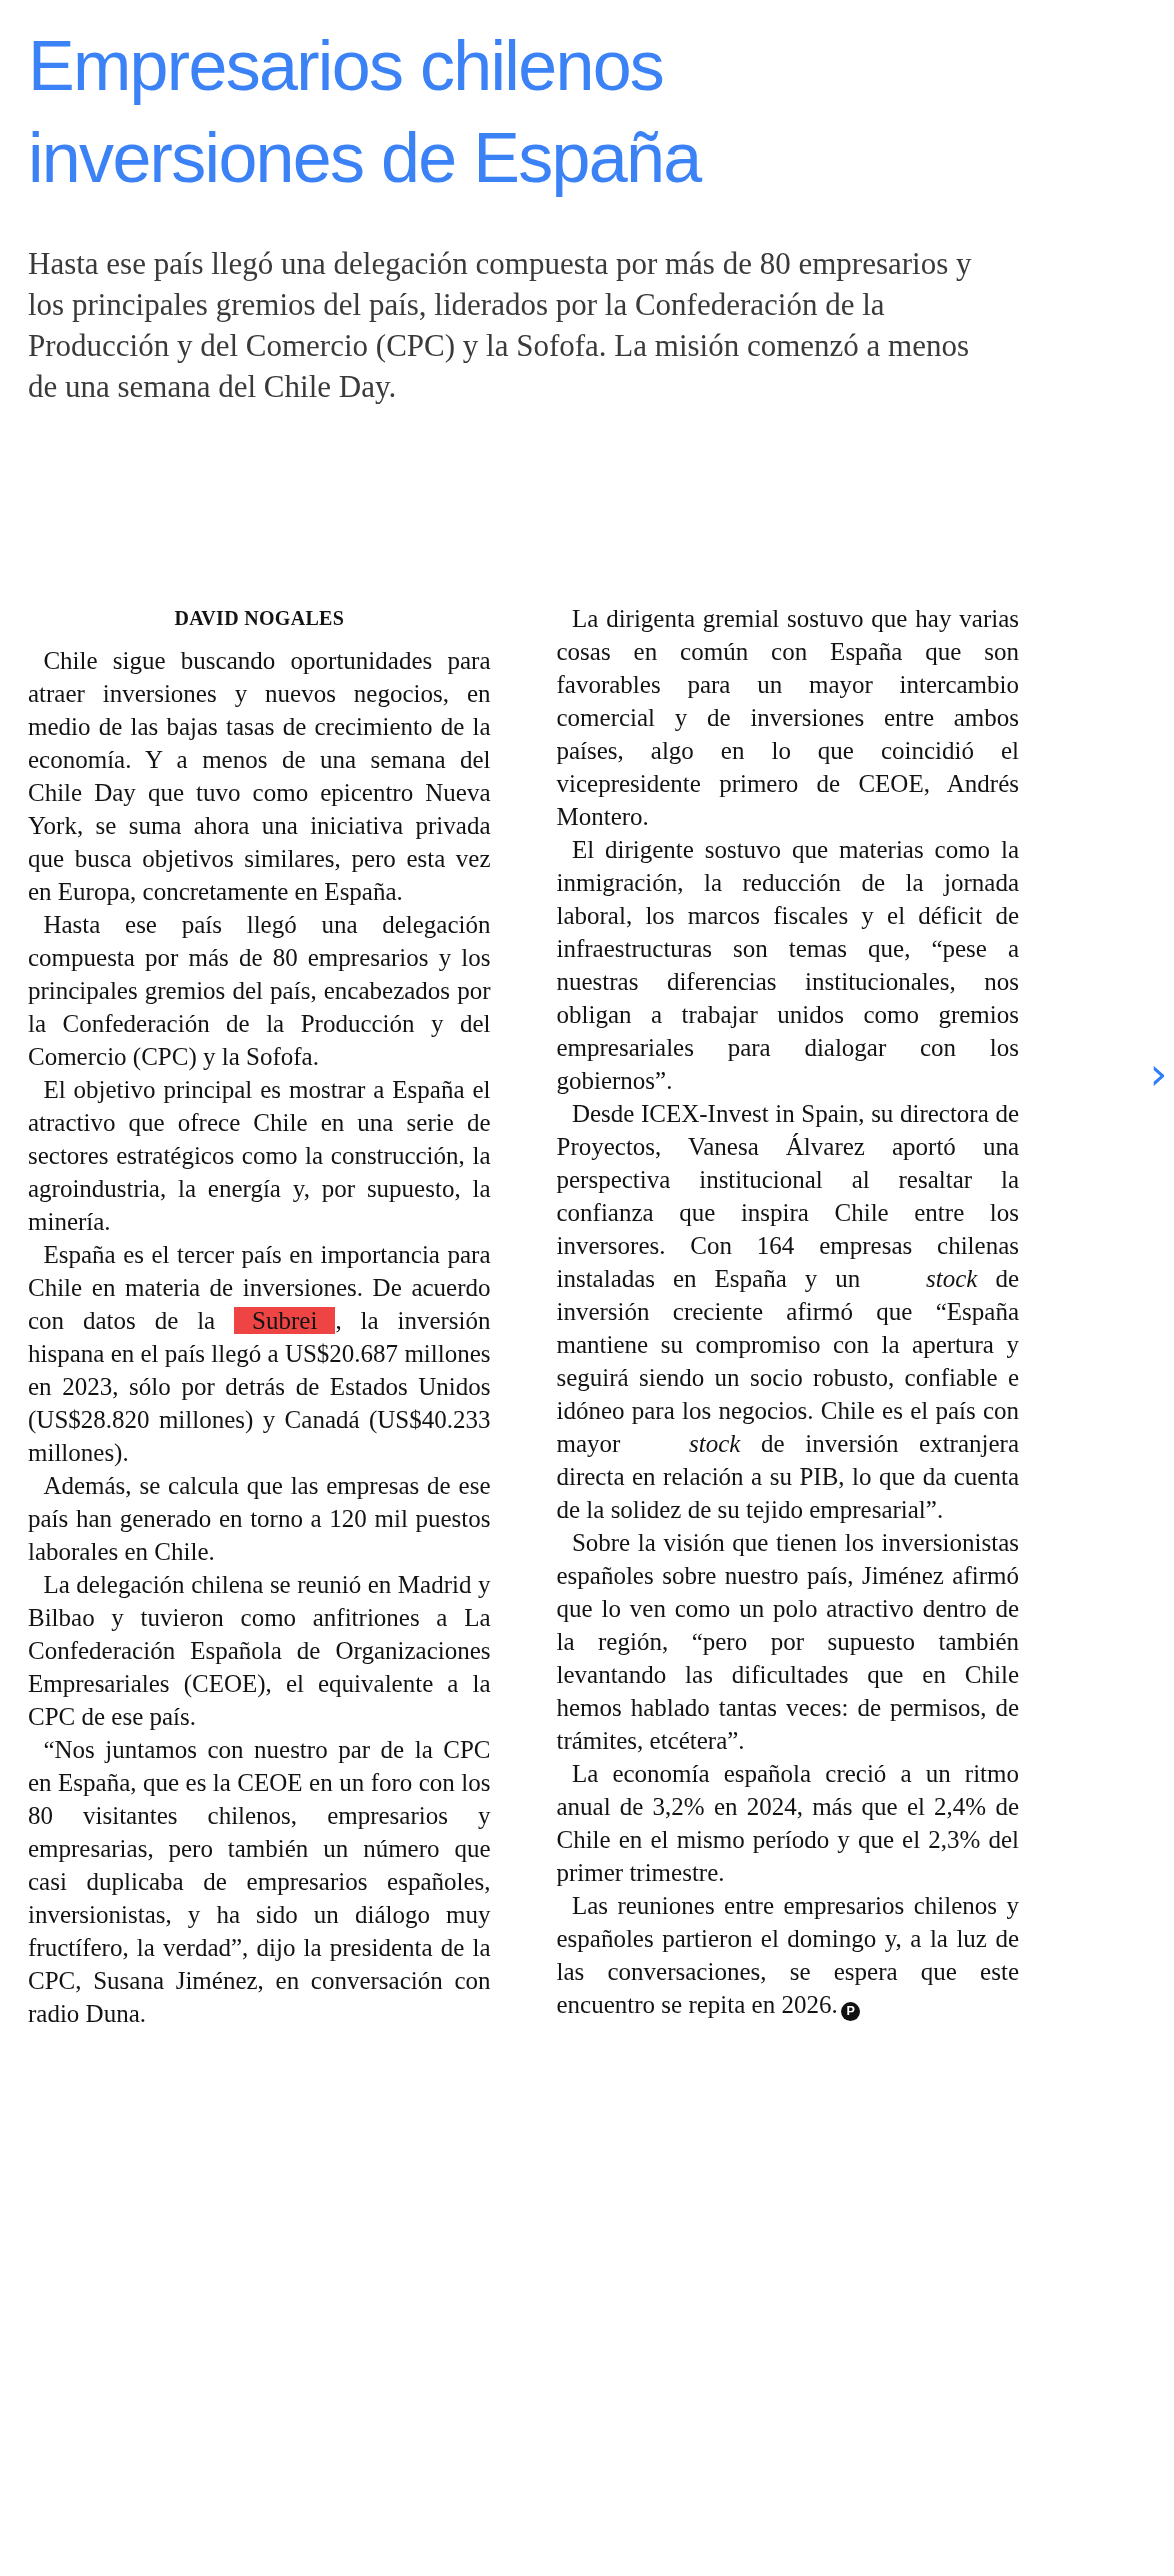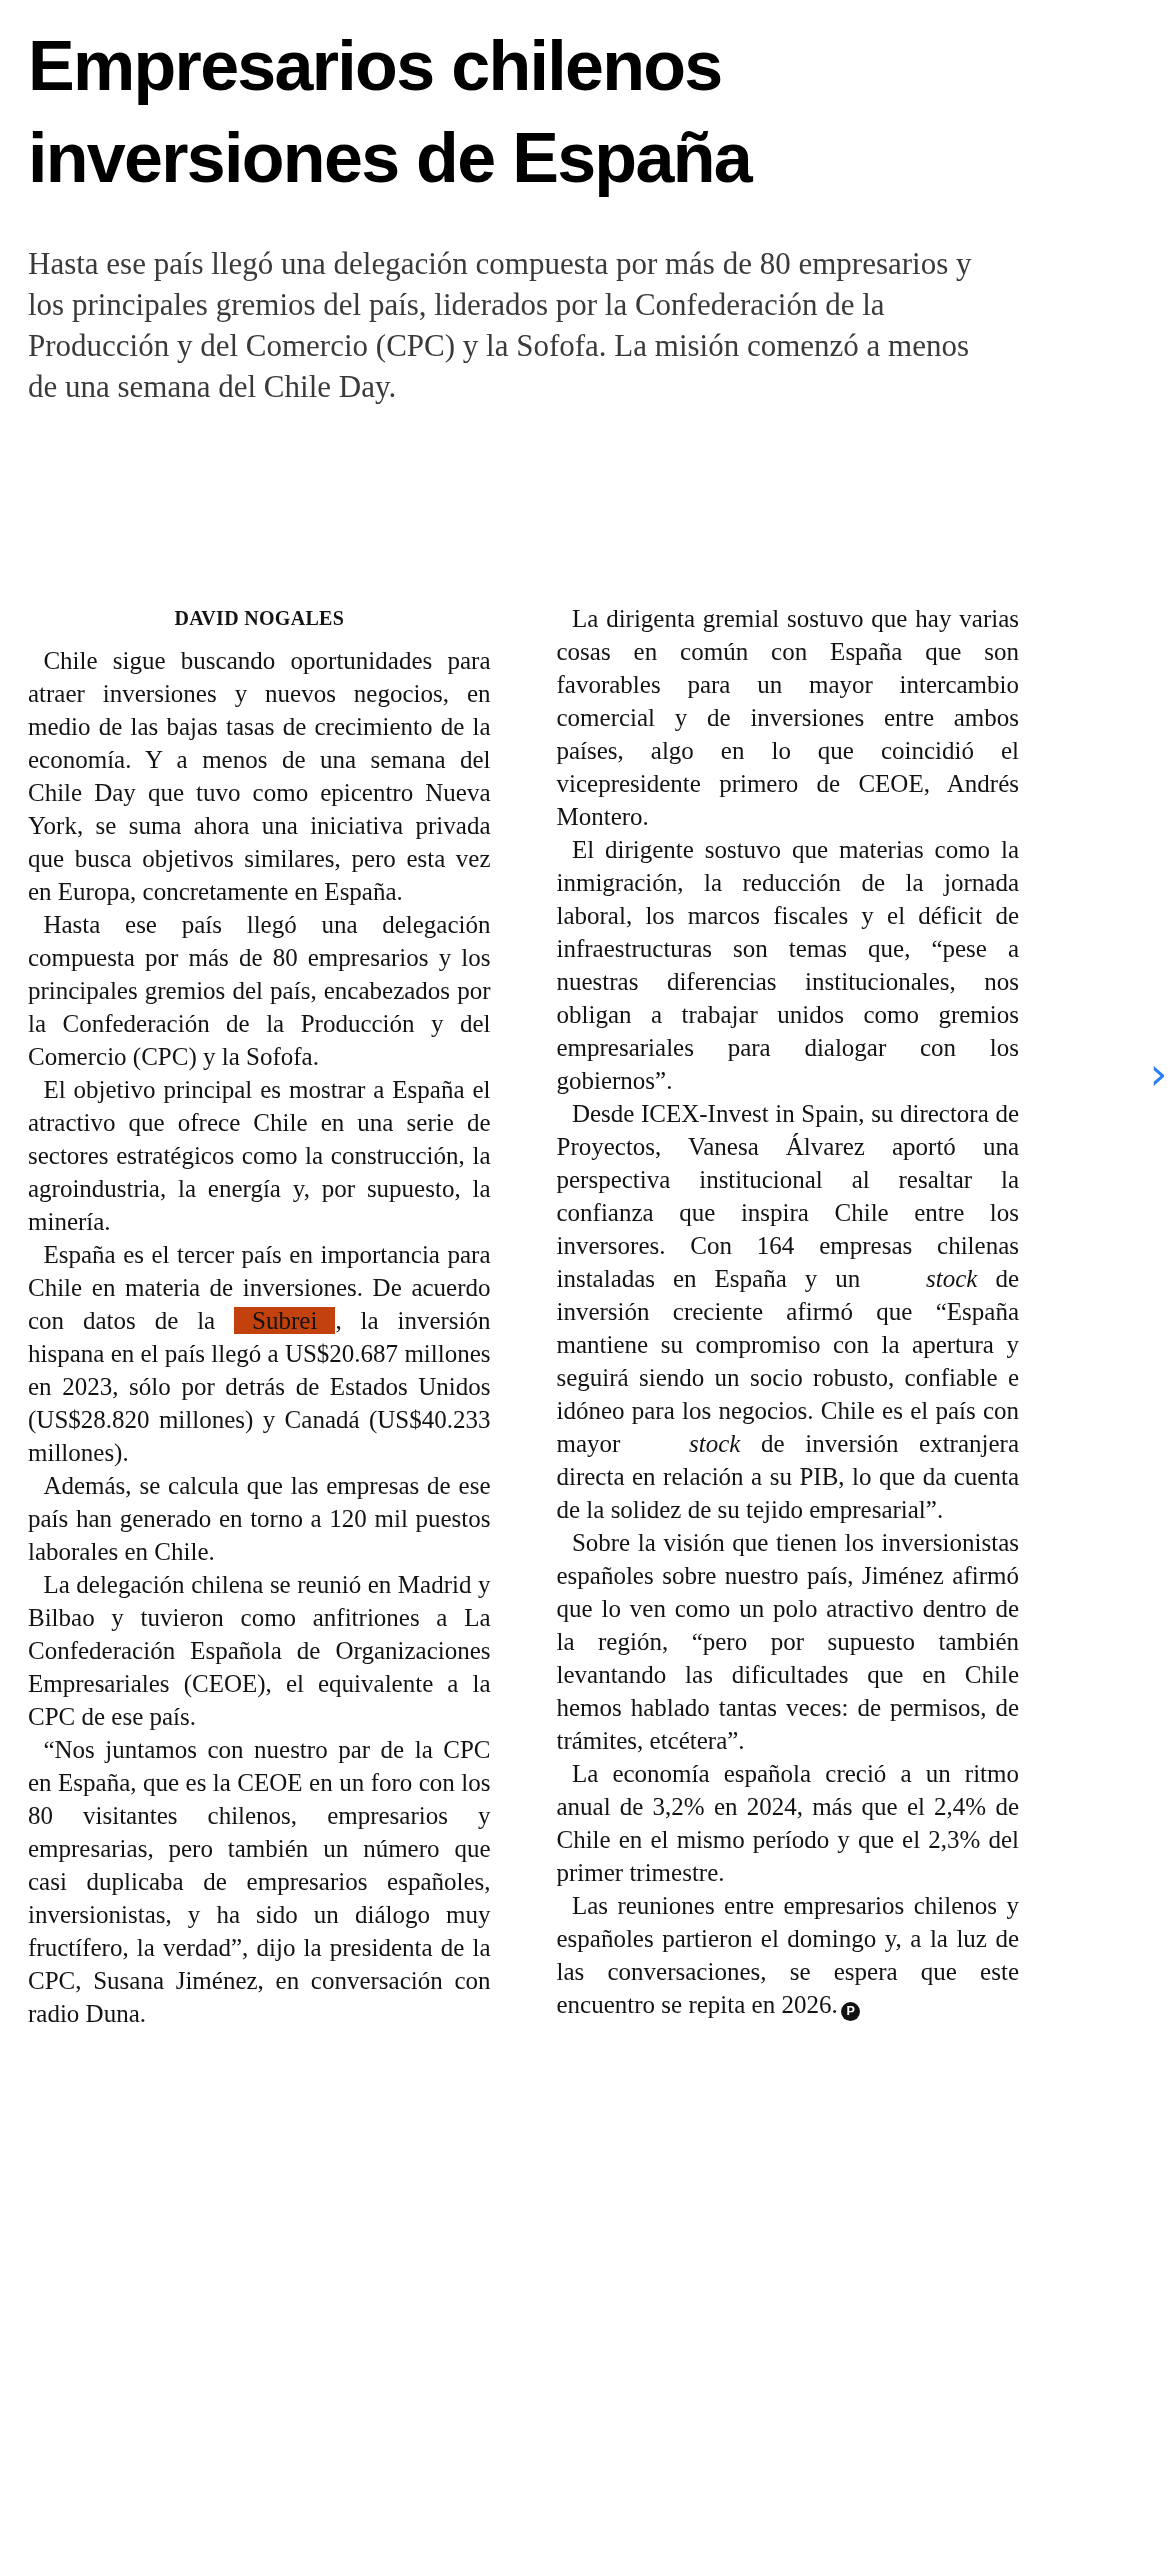--- a/index.html
+++ b/index.html
@@ -12,25 +12,25 @@
     overflow: hidden;
     font-family: "Liberation Serif", serif;
     color: #141414;
   }
 
   
   .headline {
     margin: 19.5px 0 0 28px;
     width: 908px;
     font-family: "Liberation Sans", sans-serif;
-    font-weight: 700;
+    font-weight: 400;
     font-size: 70px;
     line-height: 92px;
     letter-spacing: -1.7px;
-    color: #000000;
+    color: #3b82f6;
   }
 
   
   .lede {
     margin: 39px 0 0 28px;
     width: 977px;
     font-family: "Liberation Serif", serif;
     font-size: 31px;
     line-height: 41px;
     color: #3a3a3a;
@@ -53,21 +53,21 @@
     font-size: 20px;
     letter-spacing: 0.3px;
     margin: 0 0 9.8px 0;
     text-align: center;
   }
   .para {
     margin: 0;
     text-indent: 15.4px;
   }
   .hl {
-    background: #c2410c;
+    background: #ef4444;
     color: inherit;
     padding: 0 18px;
   }
   .ital { font-style: italic; margin-left: 48px; }
 
   
   .end-mark {
     display: inline-flex;
     width: 19px;
     height: 19px;

